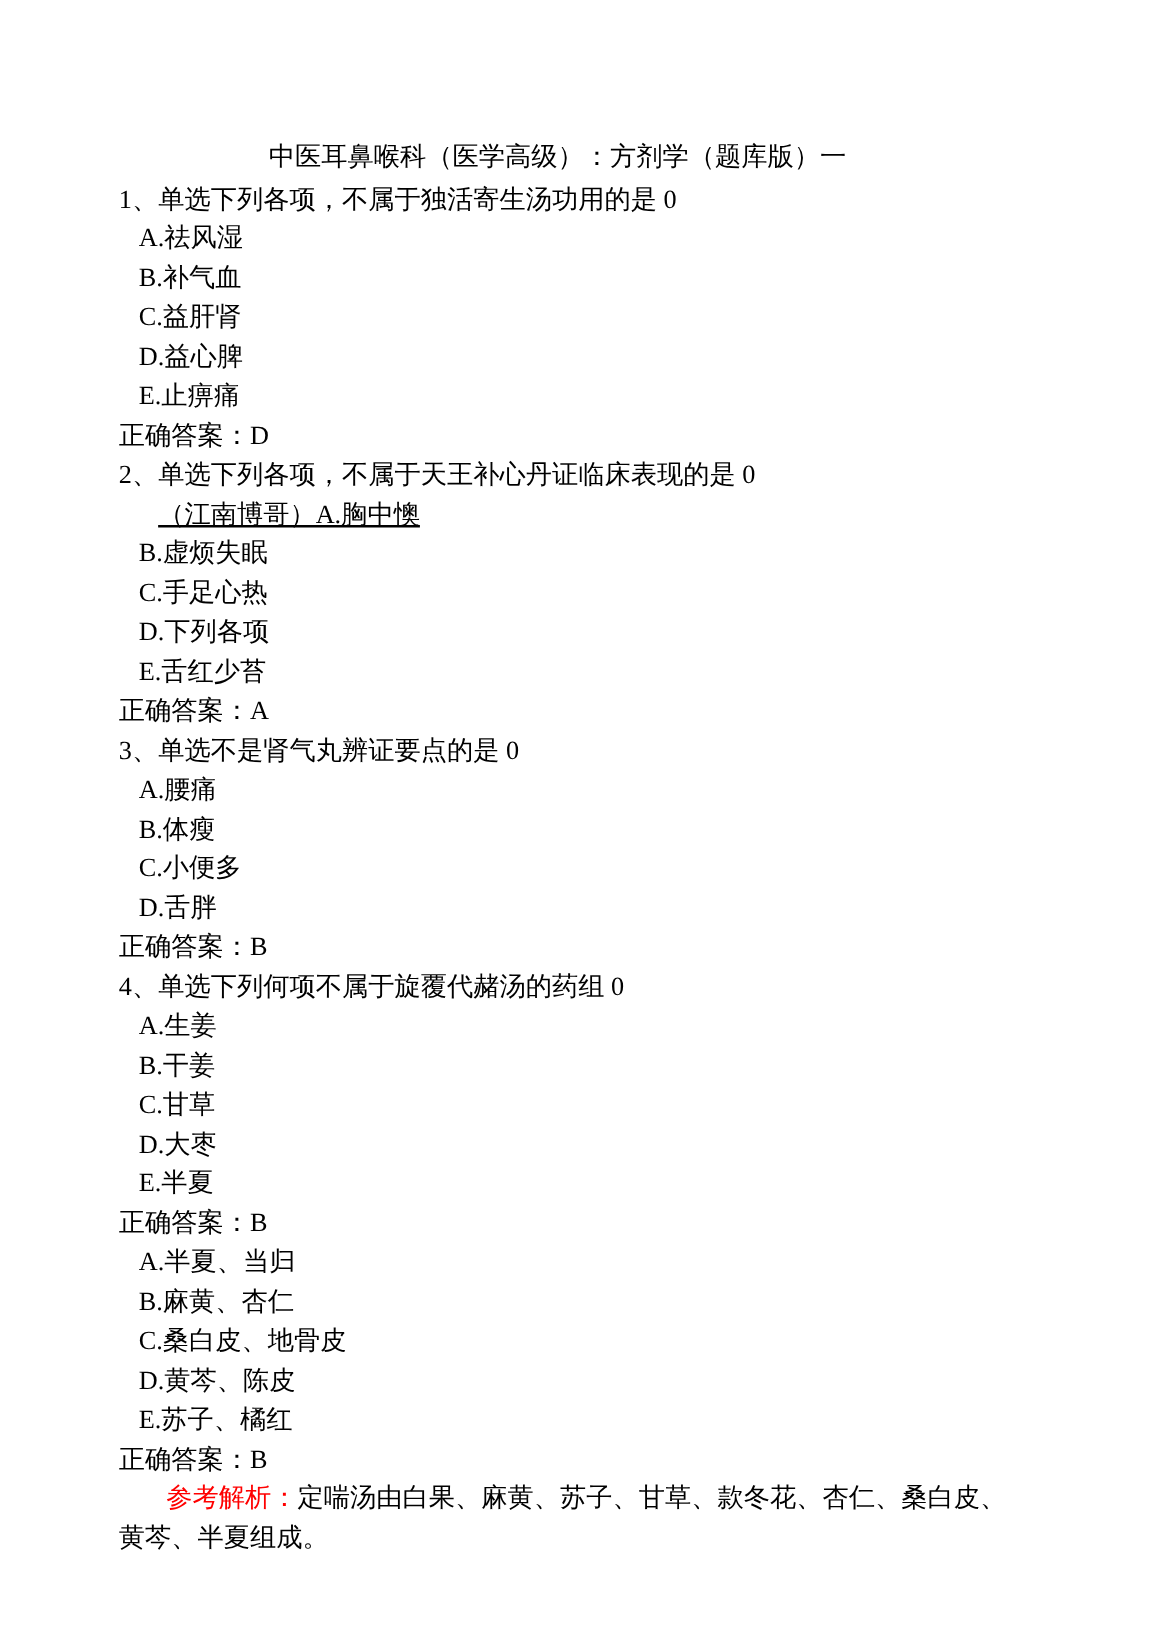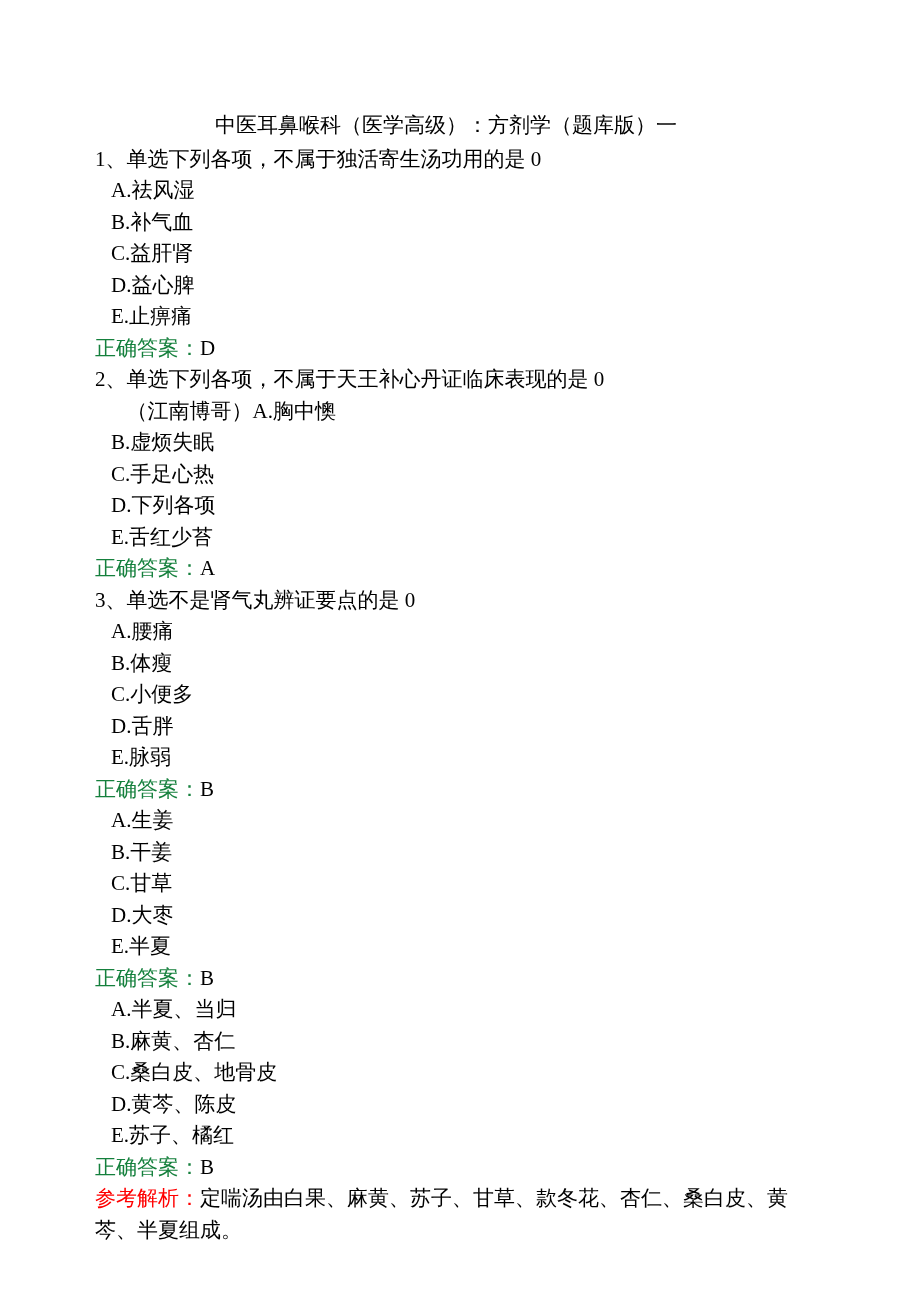--- a/index.html
+++ b/index.html
@@ -21,30 +21,32 @@
       padding-left: 120px;
     }
     .question-line {
       display: block;
     }
     .option-line {
       display: block;
       margin-left: 16px;
     }
     .answer-label {
-      color: #15803d;
+      color: #000000;
     }
     .answer-value {
       color: #000;
     }
     .analysis-label {
       color: #ff0000;
+      margin-left: 38px;
     }
     .indent {
       text-indent: 1.5em;
+      text-decoration: underline;
     }
   </style>
 </head>
 <body>
 
 <div class="title">中医耳鼻喉科（医学高级）：方剂学（题库版）一</div>
 
 <div>
   <span class="question-line"><span>1、</span><span>单选</span><span>下列各项，不属于独活寄生汤功用的是 0</span></span>
   <span class="option-line">A.祛风湿</span>
@@ -64,25 +66,25 @@
   <span class="option-line">E.舌红少苔</span>
   <span class="question-line"><span class="answer-label">正确答案：</span><span class="answer-value">A</span></span>
 </div>
 
 <div>
   <span class="question-line"><span>3、</span><span>单选</span><span>不是肾气丸辨证要点的是 0</span></span>
   <span class="option-line">A.腰痛</span>
   <span class="option-line">B.体瘦</span>
   <span class="option-line">C.小便多</span>
   <span class="option-line">D.舌胖</span>
-  <span class="option-line">E.脉弱</span>
   <span class="question-line"><span class="answer-label">正确答案：</span><span class="answer-value">B</span></span>
 </div>
 
 <div>
+  <span class="question-line"><span>4、</span><span>单选</span><span>下列何项不属于旋覆代赭汤的药组 0</span></span>
   <span class="option-line">A.生姜</span>
   <span class="option-line">B.干姜</span>
   <span class="option-line">C.甘草</span>
   <span class="option-line">D.大枣</span>
   <span class="option-line">E.半夏</span>
   <span class="question-line"><span class="answer-label">正确答案：</span><span class="answer-value">B</span></span>
 </div>
 
 <div>
   <span class="option-line">A.半夏、当归</span>

